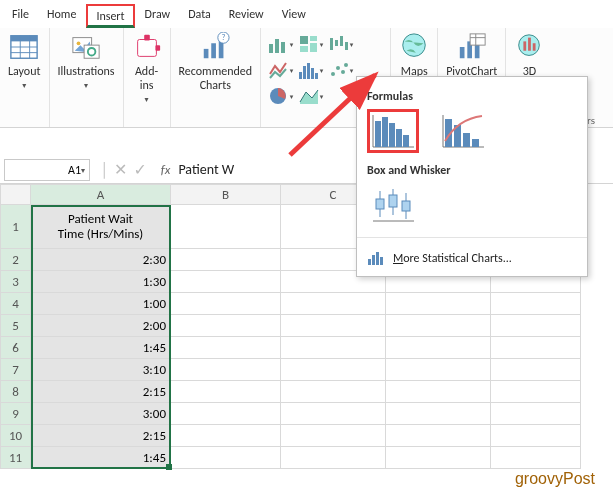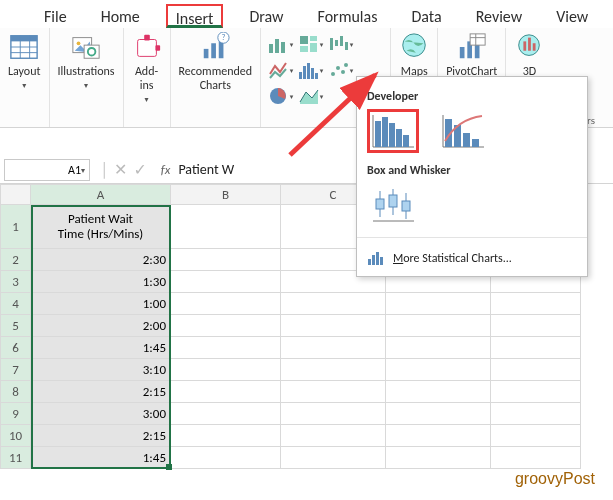--- a/index.html
+++ b/index.html
@@ -1,19 +1,19 @@
 <!DOCTYPE html>
 <html><head>
 <meta charset="utf-8">
 <style>
   * { box-sizing: border-box; margin: 0; padding: 0; font-family: "Segoe UI", Calibri, Arial, sans-serif; }
   body { background: #fff; width: 613px; height: 500px; overflow: hidden; position: relative; }
 
   
-  .tabs { display: flex; gap: 18px; padding: 4px 4px 0 4px; font-size: 16px; height: 28px; user-select: none; margin-left: 32px; }
+  .tabs { display: flex; gap: 2px; padding: 4px 4px 0 4px; font-size: 12px; height: 28px; user-select: none; }
   .tab { padding: 3px 8px; color: #303030; }
   .tab.active { font-weight: 400; border-bottom: 3px solid #217346; }
   .highlight-red { border: 2px solid #ec3b3b; }
 
   .ribbon { display: flex; border-bottom: 1px solid #d4d4d4; background: #fcfcfc; height: 100px; }
   .group { border-right: 1px solid #e3e3e3; padding: 4px 8px 2px 8px; display: flex; flex-direction: column; justify-content: space-between; align-items: center; }
   .big-btn { display: flex; flex-direction: column; align-items: center; gap: 2px; font-size: 12px; color: #303030; }
   .big-btn svg { width: 30px; height: 30px; }
   .chev-down { font-size: 8px; color: #555; }
 
@@ -67,21 +67,20 @@
   .watermark { position: absolute; right: 18px; bottom: 12px; font-size: 16px; color: #a16207; font-family: Arial; }
 </style>
 </head>
 <body>
 
 <div class="tabs">
   <div class="tab">File</div>
   <div class="tab">Home</div>
   <div class="tab active highlight-red">Insert</div>
   <div class="tab">Draw</div>
-  <div class="tab">Formulas</div>
   <div class="tab">Data</div>
   <div class="tab">Review</div>
   <div class="tab">View</div>
 </div>
 
 <div class="ribbon">
   <div class="group">
     <div class="big-btn">
       <svg viewBox="0 0 32 32">
           <rect x="2" y="4" width="28" height="24" fill="#fff" stroke="#5b8bbb" stroke-width="1.5"></rect>
@@ -359,21 +358,21 @@
           <td class="cell"></td>
           <td class="cell"></td>
           <td class="cell"></td>
         </tr>
   </tbody>
     </table>
   <div class="colA-range"></div>
 </div>
 
 <div class="dropdown">
-  <h4>Developer</h4>
+  <h4>Formulas</h4>
   <div class="dd-row">
     <div class="chart-thumb sel">
       <svg viewBox="0 0 46 40">
           <line x1="3" y1="36" x2="44" y2="36" stroke="#777"></line>
           <line x1="3" y1="4" x2="3" y2="36" stroke="#777"></line>
           <rect x="5" y="10" width="6" height="26" fill="#5b8bbb"></rect>
           <rect x="12" y="6" width="6" height="30" fill="#5b8bbb"></rect>
           <rect x="19" y="12" width="6" height="24" fill="#5b8bbb"></rect>
           <rect x="26" y="18" width="6" height="18" fill="#5b8bbb"></rect>
           <rect x="33" y="24" width="6" height="12" fill="#5b8bbb"></rect>

